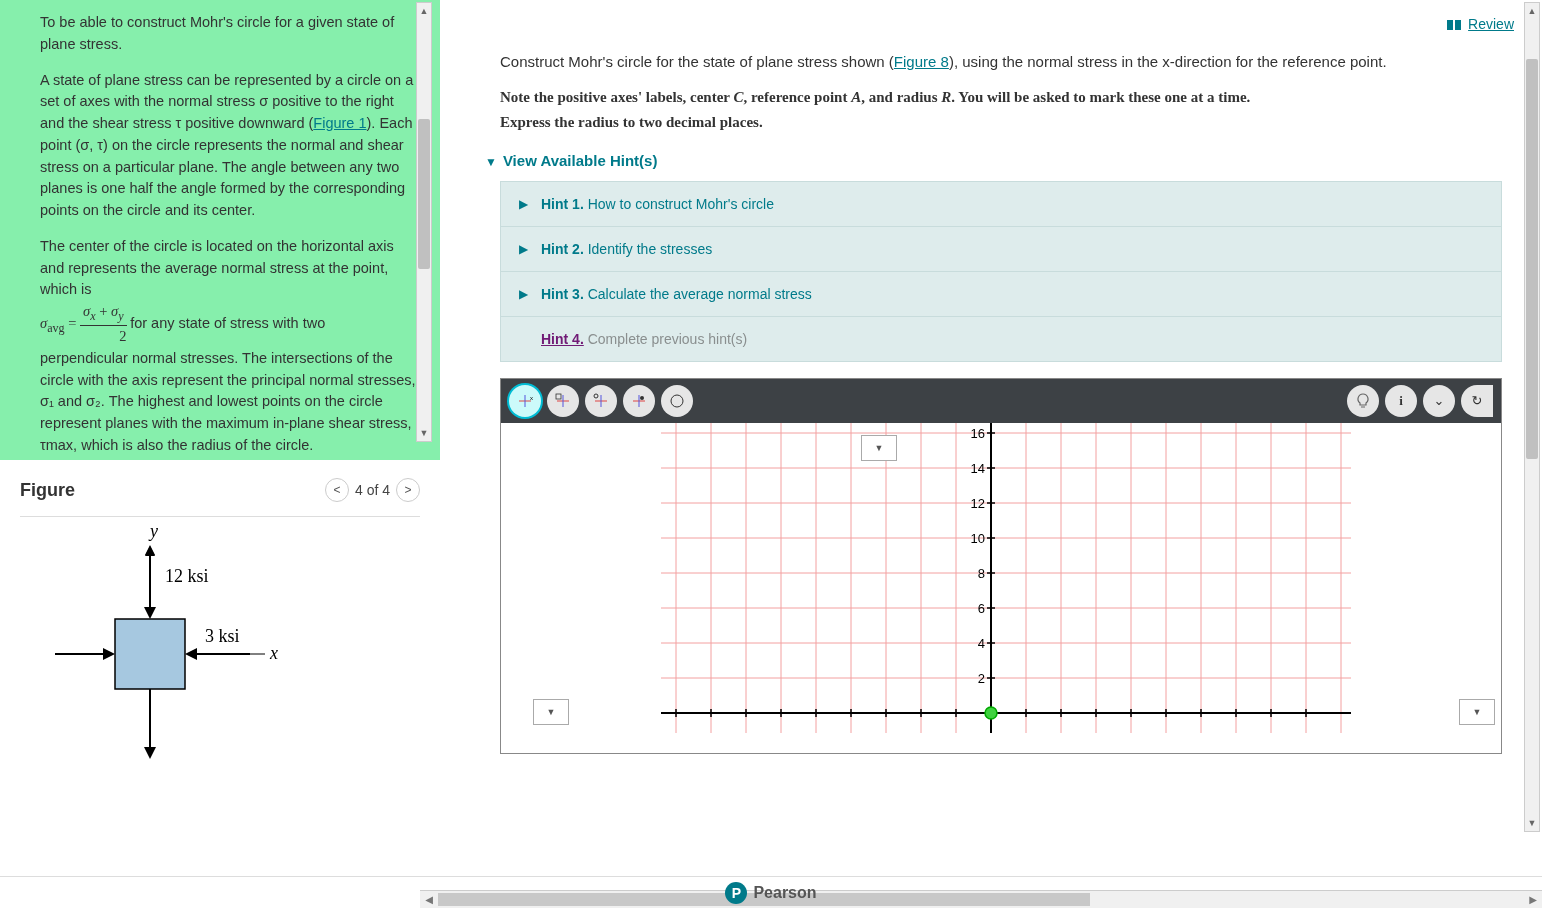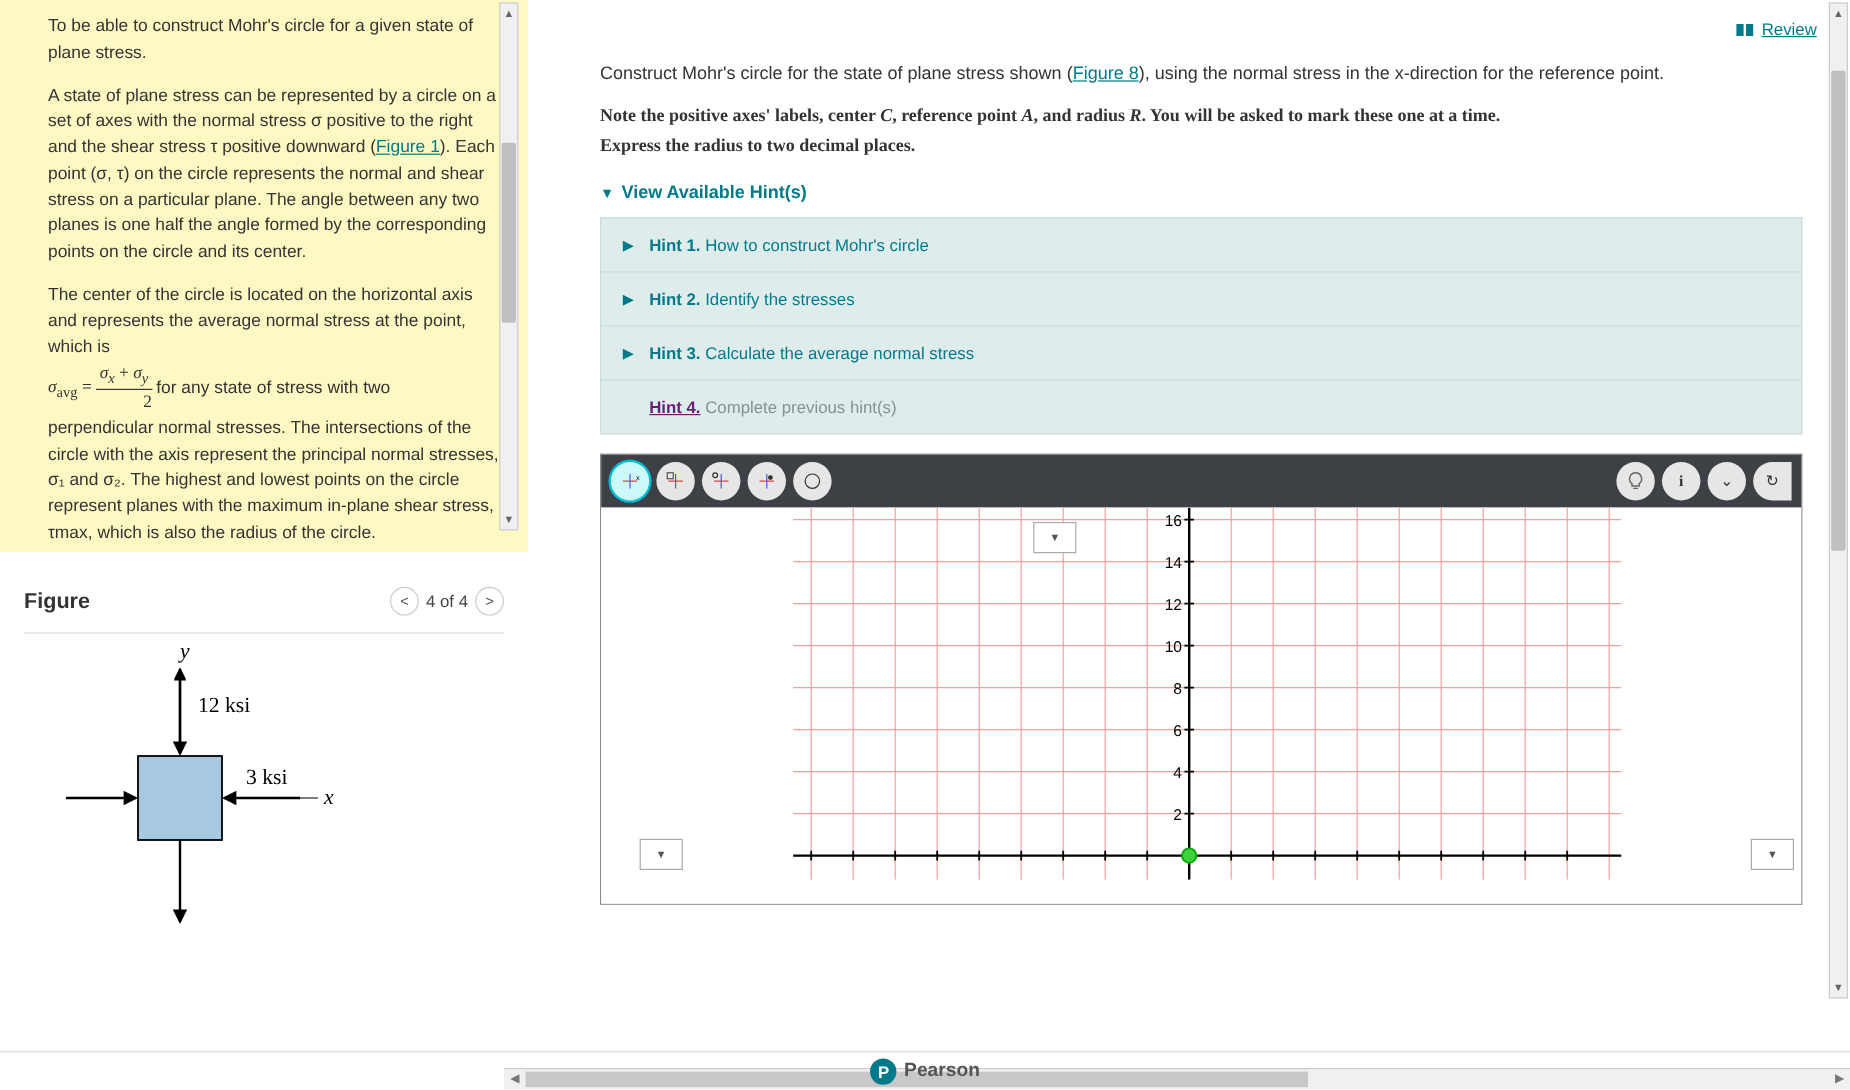--- a/index.html
+++ b/index.html
@@ -3,48 +3,48 @@
 <meta charset="utf-8">
 <style>
 * { box-sizing: border-box; margin: 0; padding: 0; }
 body { font-family: Arial, Helvetica, sans-serif; font-size: 14px; color: #333; background: #fff; width: 1542px; height: 908px; overflow: hidden; position: relative; }
 
 .layout { display: flex; height: 860px; }
 
 
 .sidebar { width: 440px; position: relative; }
 .sidebar-scroll-wrap { position: relative; height: 460px; }
-.sidebar-content { background: #fef9c3; padding: 12px 24px 12px 40px; font-size: 14.5px; line-height: 1.5; height: 460px; overflow: hidden; position: relative; }
+.sidebar-content { background: #86efac; padding: 12px 24px 12px 40px; font-size: 14.5px; line-height: 1.5; height: 460px; overflow: hidden; position: relative; }
 .sidebar-content p { margin-bottom: 14px; }
 .sidebar-link { color: #007a8a; text-decoration: underline; }
 .fake-scrollbar { position: absolute; right: 8px; top: 2px; width: 16px; height: 440px; background: #f0f0f0; border: 1px solid #ccc; }
 .fake-scrollbar .sb-up, .fake-scrollbar .sb-down { height: 16px; text-align: center; font-size: 9px; line-height: 16px; cursor: pointer; color: #666; }
 .fake-scrollbar .sb-track { position: relative; height: 406px; }
 .fake-scrollbar .sb-thumb { position: absolute; left: 1px; right: 1px; top: 100px; height: 150px; background: #c0c0c0; border-radius: 2px; }
 
 
 .figure-panel { padding: 18px 20px 10px 20px; }
-.figure-header { display: flex; align-items: center; justify-content: space-between; padding-bottom: 14px; border-bottom: 1px solid #ddd; margin-top: 11px; }
+.figure-header { display: flex; align-items: center; justify-content: space-between; padding-bottom: 14px; border-bottom: 1px solid #ddd; }
 .figure-title { font-size: 18px; font-weight: bold; }
 .figure-pager { display: flex; align-items: center; gap: 6px; }
 .pager-btn { width: 24px; height: 24px; border: 1px solid #ccc; border-radius: 50%; background: #fff; display: flex; align-items: center; justify-content: center; font-size: 12px; color: #555; cursor: pointer; }
 .pager-text { font-size: 14px; color: #444; text-align: right; }
 .figure-body { height: 300px; position: relative; }
 
 
 .main { flex: 1; position: relative; background: #fff; }
 .top-row { display: flex; justify-content: flex-end; padding: 16px 28px 0 28px; }
 .review-link { color: #007a8a; text-decoration: underline; font-size: 14px; display: flex; align-items: center; gap: 6px; }
 .review-icon { width: 16px; height: 12px; display: inline-block; }
 .review-icon svg { width: 100%; height: 100%; }
 
 .instruction { padding: 18px 60px 6px 60px; font-size: 15px; line-height: 1.55; }
 .instruction-sub { padding: 6px 60px 10px 60px; font-size: 15px; line-height: 1.55; font-weight: bold; }
 
-.hints-toggle { color: #007a8a; font-weight: bold; padding: 8px 60px; cursor: pointer; font-size: 15px; }
+.hints-toggle { color: #007a8a; font-weight: bold; padding: 8px 45px; cursor: pointer; font-size: 15px; }
 .hints-toggle::before { content: "▼"; font-size: 12px; margin-right: 6px; }
 
 .hints-box { margin: 4px 40px 16px 60px; background: #deecec; border: 1px solid #c8dcdc; padding: 0; }
 .hint-row { padding: 14px 18px; border-bottom: 1px solid #c8dcdc; display: flex; align-items: center; gap: 10px; cursor: pointer; }
 .hint-row:last-child { border-bottom: none; cursor: default; }
 .hint-caret { color: #007a8a; font-size: 12px; width: 12px; }
 .hint-label-strong { font-weight: bold; color: #007a8a; }
 .hint-label-text { color: #007a8a; }
 .hint-locked .hint-label-strong { color: #701a75; text-decoration: underline; }
 .hint-locked .hint-label-text { color: #8a8f8f; }

